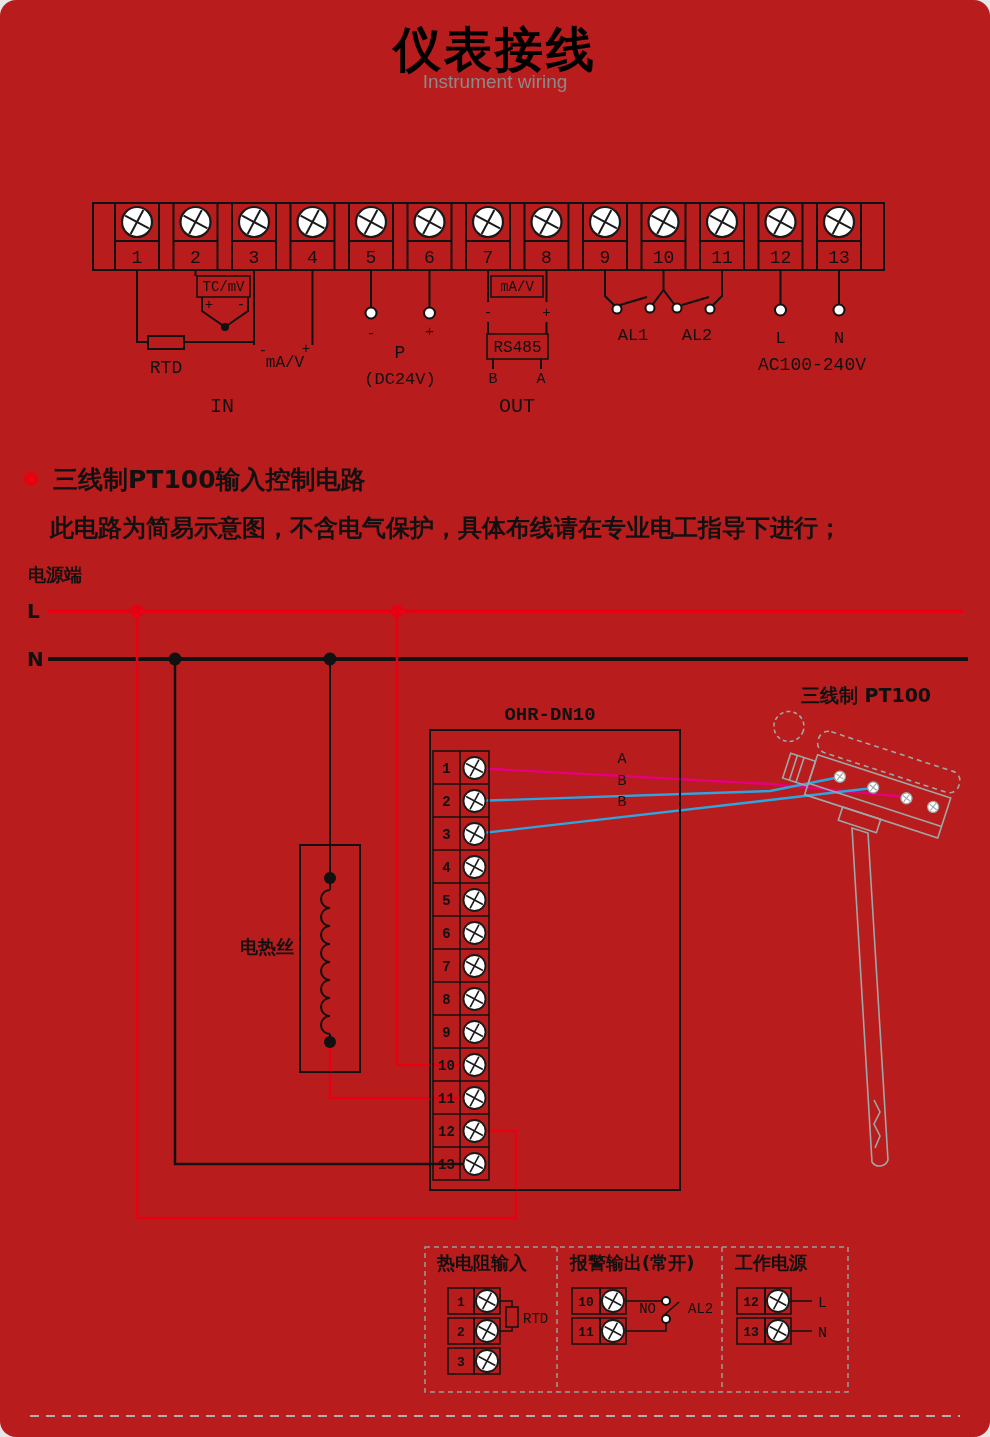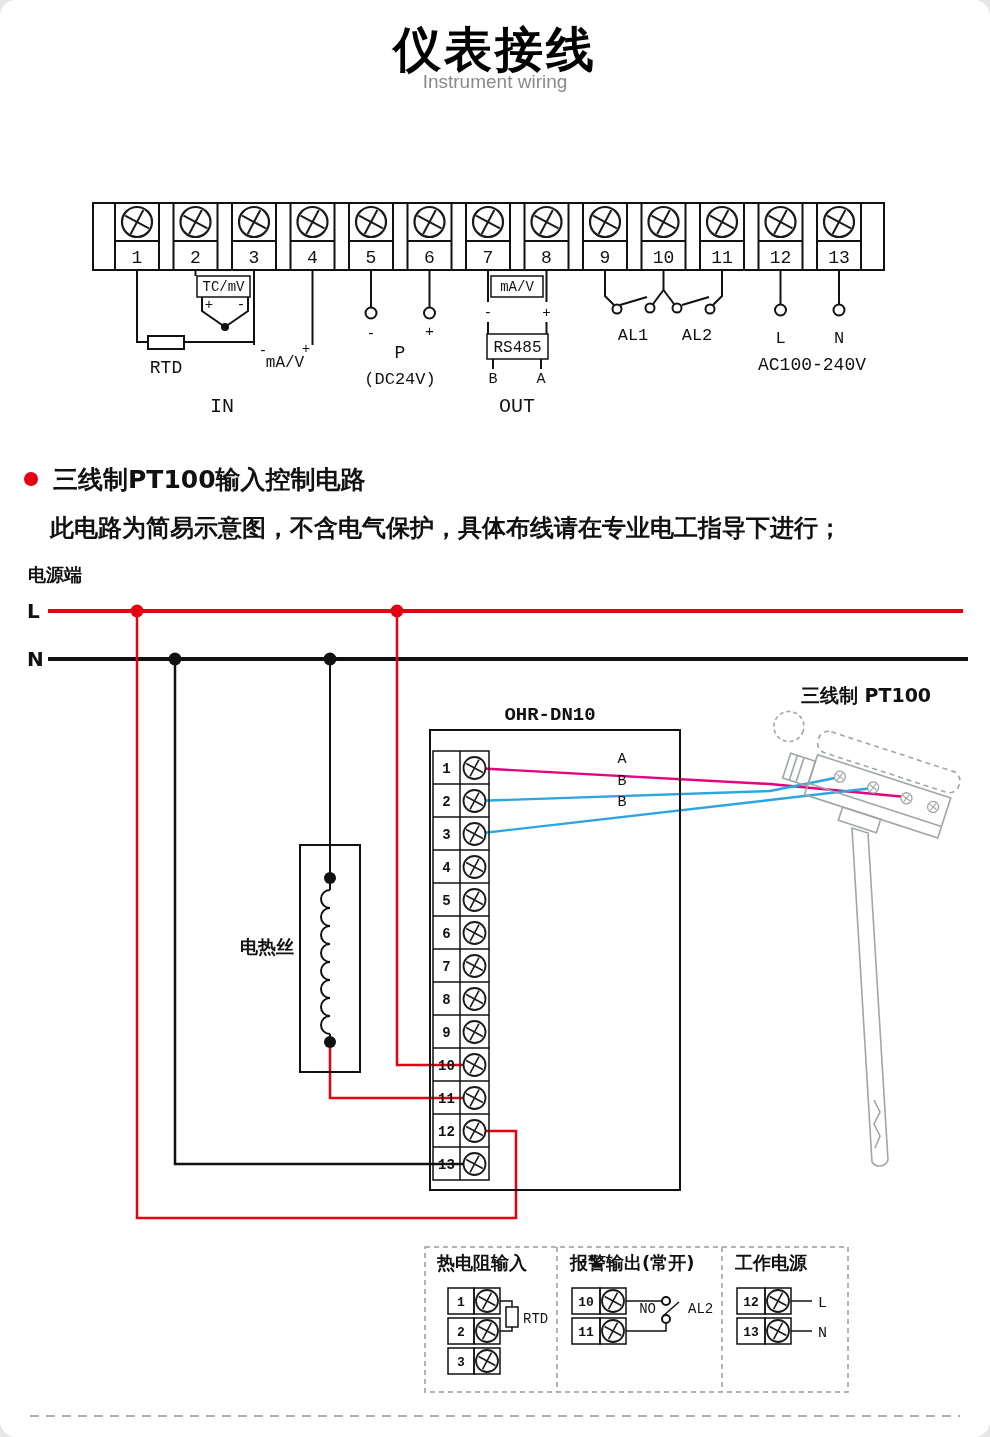--- a/index.html
+++ b/index.html
@@ -1,16 +1,16 @@
 <!DOCTYPE html>
 <html><head>
 <meta charset="utf-8">
 <style>
   html,body{margin:0;padding:0;background:#e7e7e7;}
-  .page{width:990px;height:1437px;margin:0 auto;background:#ffffff;border-radius:16px;position:relative;overflow:hidden;}
+  .page{width:990px;height:1437px;margin:0 auto;background:#b91c1c;border-radius:16px;position:relative;overflow:hidden;}
   svg{display:block;}
   .title{font-family:"DejaVu Sans","Liberation Sans",sans-serif;font-weight:bold;fill:#000;letter-spacing:3px;}
   .sub{font-family:"Liberation Sans","DejaVu Sans",sans-serif;fill:#8a8a8a;}
   .cn{font-family:"DejaVu Sans","Liberation Sans",sans-serif;font-weight:bold;fill:#111;}
   .mono{font-family:"Liberation Mono","DejaVu Sans Mono",monospace;fill:#111;}
   .ln{stroke:#111;stroke-width:2;fill:none;}
   .ln15{stroke:#111;stroke-width:1.5;fill:none;}
   .lnw{stroke:#111;stroke-width:2;fill:#fff;}
 </style>
 </head>

